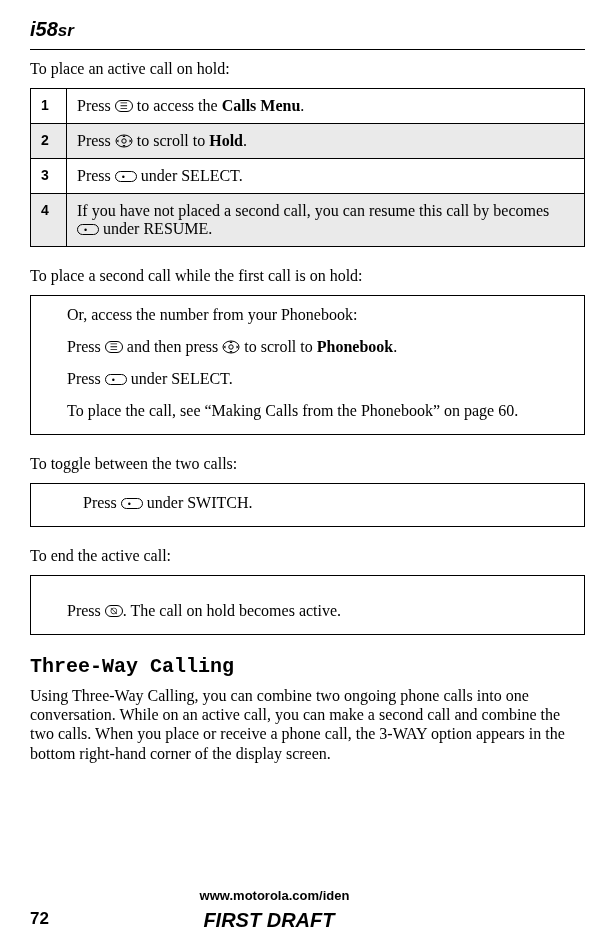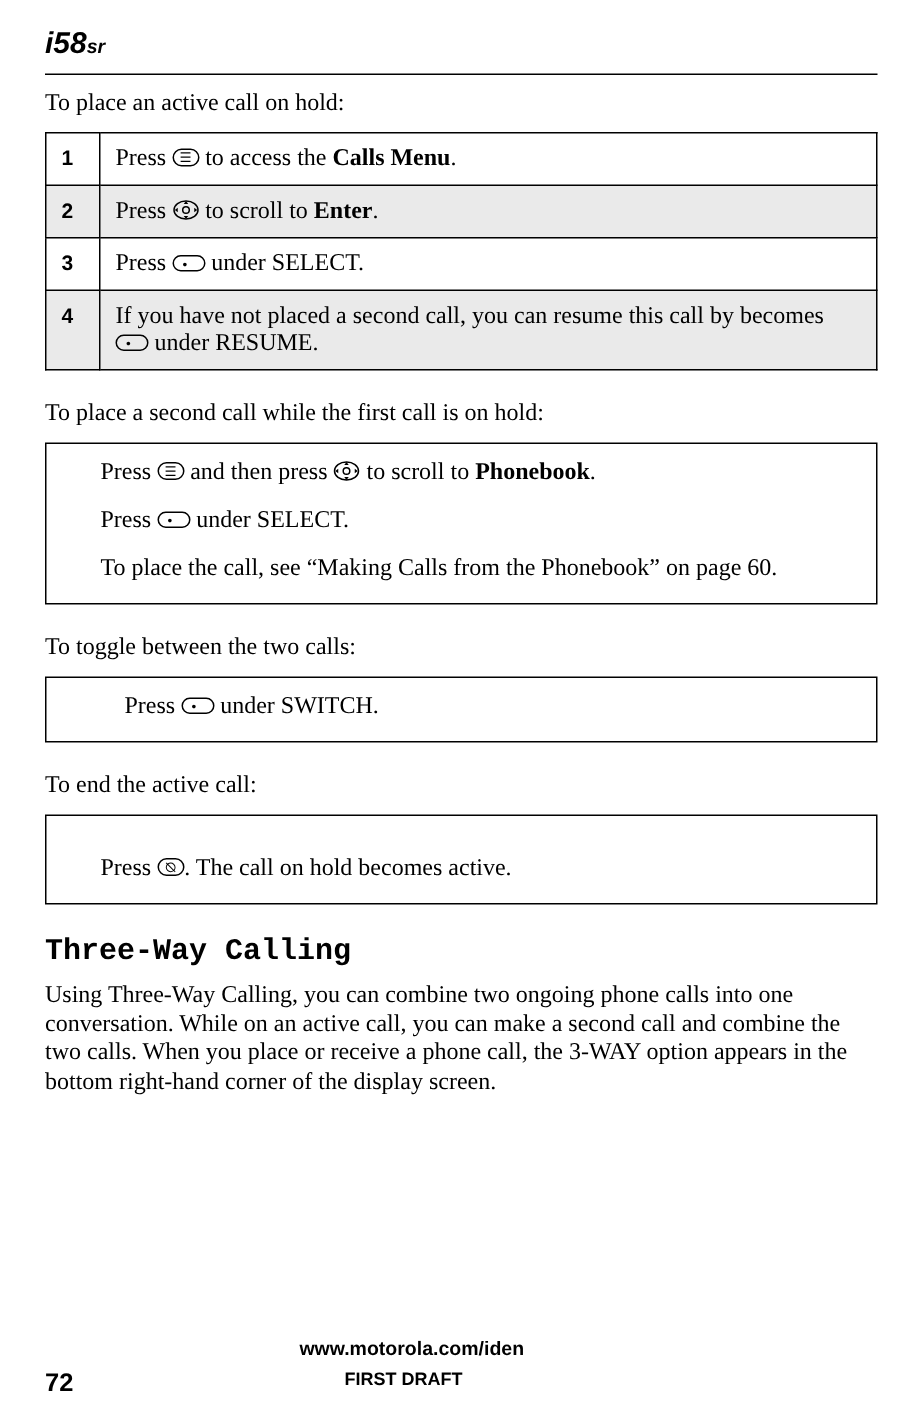--- a/index.html
+++ b/index.html
@@ -18,21 +18,21 @@
       padding: 18px 30px 0 30px;
     }
     .logo {
       font-family: Arial, sans-serif;
       font-weight: bold;
       font-style: italic;
       font-size: 20px;
       margin-bottom: 8px;
     }
     .logo .sr {
-      font-size: 13px;
+      font-size: 17px;
       font-style: italic;
     }
     .hr-top {
       border: none;
       border-top: 1.5px solid #000;
       margin-bottom: 10px;
     }
     .intro-line {
       margin-bottom: 10px;
     }
@@ -130,22 +130,23 @@
       align-items: flex-start;
     }
     .page-num {
       font-family: Arial, sans-serif;
       font-weight: bold;
       font-size: 17px;
     }
     .draft {
       font-family: Arial, sans-serif;
       font-weight: bold;
-      font-size: 12px;
+      font-size: 20px;
       margin: 0 auto;
+      font-style: italic;
     }
     .footer-spacer {
       width: 30px;
     }
     b { font-weight: bold; }
   </style>
 </head>
 <body>
 
 <div class="logo">
@@ -163,41 +164,42 @@
       <span>Press </span><span class="key-icon">☰</span><span> to access the </span><b>Calls Menu</b><span>.</span>
     </td>
   </tr>
   <tr class="shaded">
     <td class="num">2</td>
     <td>
       <span>Press </span><span class="key-nav"><svg width="18" height="14" viewBox="0 0 18 14">
               <ellipse cx="9" cy="7" rx="8" ry="6" fill="none" stroke="#000" stroke-width="1"></ellipse>
               <circle cx="9" cy="7" r="2.2" fill="none" stroke="#000" stroke-width="1"></circle>
               <path d="M9 1 L7.5 3 L10.5 3 Z M9 13 L7.5 11 L10.5 11 Z M1.5 7 L3.5 5.5 L3.5 8.5 Z M16.5 7 L14.5 5.5 L14.5 8.5 Z" fill="#000"></path>
-            </svg></span><span> to scroll to </span><b>Enter</b><span>.</span>
+            </svg></span><span> to scroll to </span><b>Hold</b><span>.</span>
     </td>
   </tr>
   <tr>
     <td class="num">3</td>
     <td>
       <span>Press </span><span class="key-icon softkey-dot">•&nbsp;&nbsp;</span><span> under SELECT.</span>
     </td>
   </tr>
   <tr class="shaded">
     <td class="num">4</td>
     <td>
       <span>If you have not placed a second call, you can resume this call by becomes </span><span class="key-icon softkey-dot">•&nbsp;&nbsp;</span><span> under RESUME.</span>
     </td>
   </tr>
 </tbody>
   </table>
 
 <p class="intro-line">To place a second call while the first call is on hold:</p>
 
 <div class="box">
+  <p>Or, access the number from your Phonebook:</p>
   <p>
     <span>Press </span><span class="key-icon">☰</span><span> and then press </span><span class="key-nav"><svg width="18" height="14" viewBox="0 0 18 14">
           <ellipse cx="9" cy="7" rx="8" ry="6" fill="none" stroke="#000" stroke-width="1"></ellipse>
           <circle cx="9" cy="7" r="2.2" fill="none" stroke="#000" stroke-width="1"></circle>
           <path d="M9 1 L7.5 3 L10.5 3 Z M9 13 L7.5 11 L10.5 11 Z M1.5 7 L3.5 5.5 L3.5 8.5 Z M16.5 7 L14.5 5.5 L14.5 8.5 Z" fill="#000"></path>
         </svg></span><span> to scroll to </span><b>Phonebook</b><span>.</span>
   </p>
   <p>
     <span>Press </span><span class="key-icon softkey-dot">•&nbsp;&nbsp;</span><span> under SELECT.</span>
   </p>

